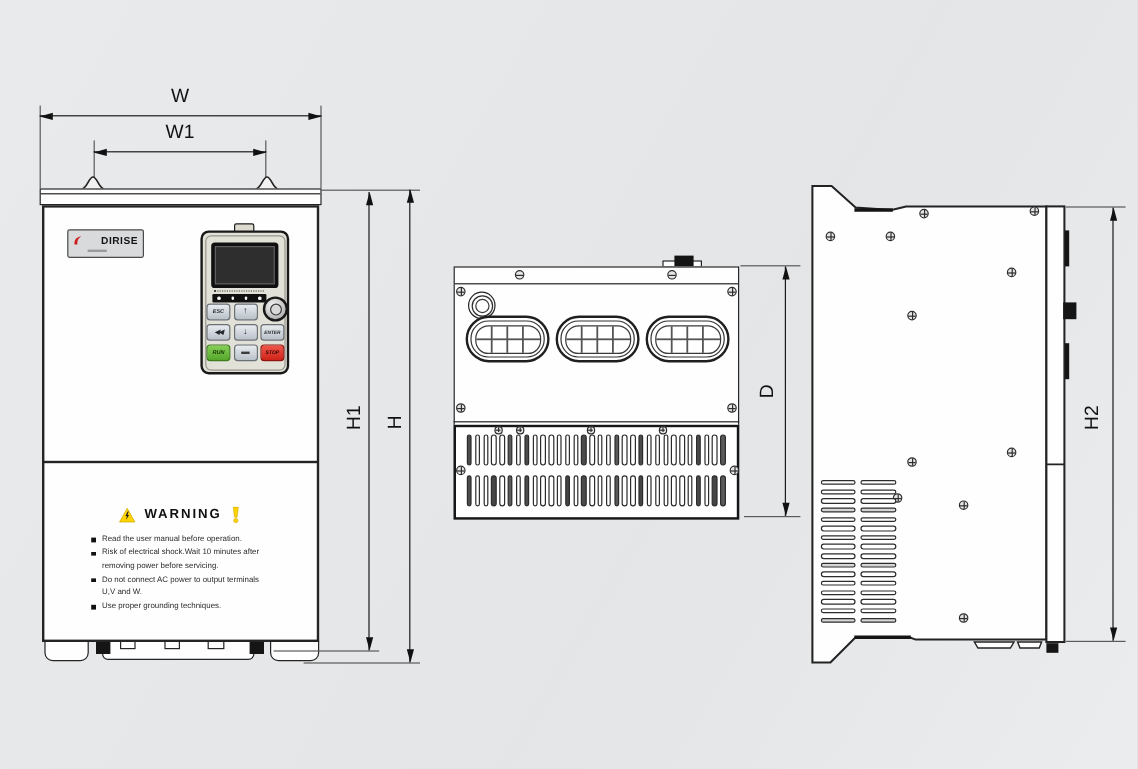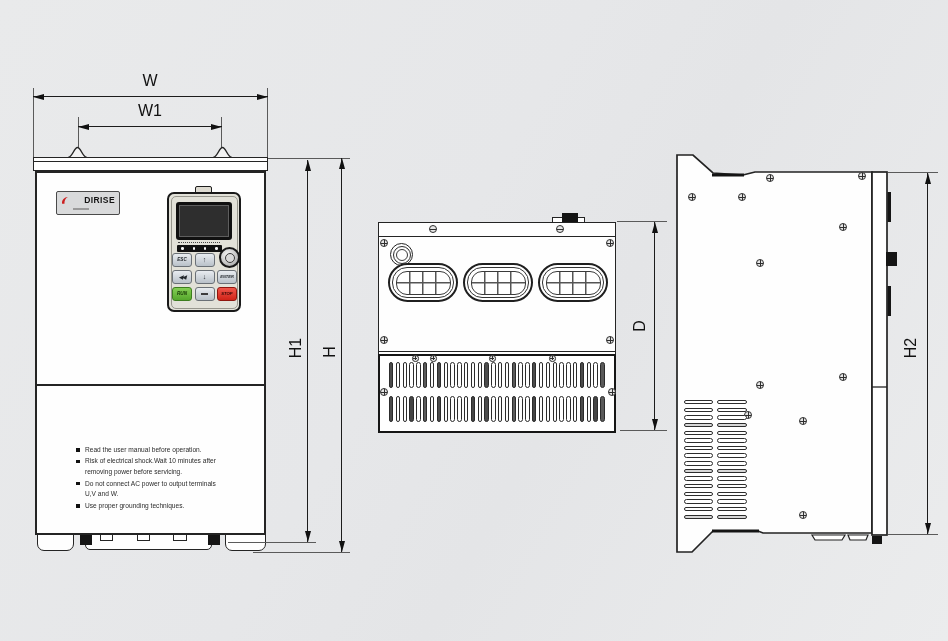--- a/index.html
+++ b/index.html
@@ -133,20 +133,31 @@
       <div class="kp-btn" style="left:5px;top:84px;width:20px;height:13.5px;font-size:5.5px;letter-spacing:-1px;">◀◀</div>
       <div class="kp-btn" style="left:27.5px;top:84px;width:20px;height:13.5px;font-size:7px;">↓</div>
       <div class="kp-btn" style="left:50px;top:84px;width:20px;height:13.5px;font-size:4px;">ENTER</div>
       <div class="kp-btn green" style="left:5px;top:101px;width:20px;height:13.5px;">RUN</div>
       <div class="kp-btn" style="left:27.5px;top:101px;width:20px;height:13.5px;">
         <span style="width:7px;height:2px;background:#3c3c3c;display:block;"></span>
       </div>
       <div class="kp-btn red" style="left:50px;top:101px;width:20px;height:13.5px;font-size:4.2px;">STOP</div>
     </div>
 
+    <div class="warn-title" style="left:40px;top:421px;width:220px;height:16px;">
+      <svg width="14" height="13" viewBox="0 0 14 13">
+        <path d="M7,0.6 L13.4,12 L0.6,12 Z" fill="#ffd400" stroke="#cfa900" stroke-width="0.6"></path>
+        <path d="M7.4,3.2 L5.5,7 H6.8 L5.9,10.4 L8.6,6.2 H7.2 L8.3,3.2 Z" fill="#1c1c1c"></path>
+      </svg>
+      <span>WARNING</span>
+      <svg width="9" height="14" viewBox="0 0 9 14">
+        <path d="M2.4,0.6 L6.6,0.6 L5.6,9 L3.4,9 Z" fill="#ffd400" stroke="#cfa900" stroke-width="0.5"></path>
+        <circle cx="4.5" cy="11.8" r="1.8" fill="#ffd400" stroke="#cfa900" stroke-width="0.5"></circle>
+      </svg>
+    </div>
     <ul class="warn-list" style="left:75px;top:445px;width:146px;">
       <li>Read the user manual before operation.</li>
       <li>Risk of electrical shock.Wait 10 minutes after removing power before servicing.</li>
       <li>Do not connect AC power to output terminals U,V and W.</li>
       <li>Use proper grounding techniques.</li>
     </ul>
 
     <div class="ext" style="left:268px;top:158px;width:82px;height:1px;"></div>
     <div class="ext" style="left:228px;top:542px;width:88px;height:1px;"></div>
     <div class="ext" style="left:253px;top:552px;width:97px;height:1px;"></div>

